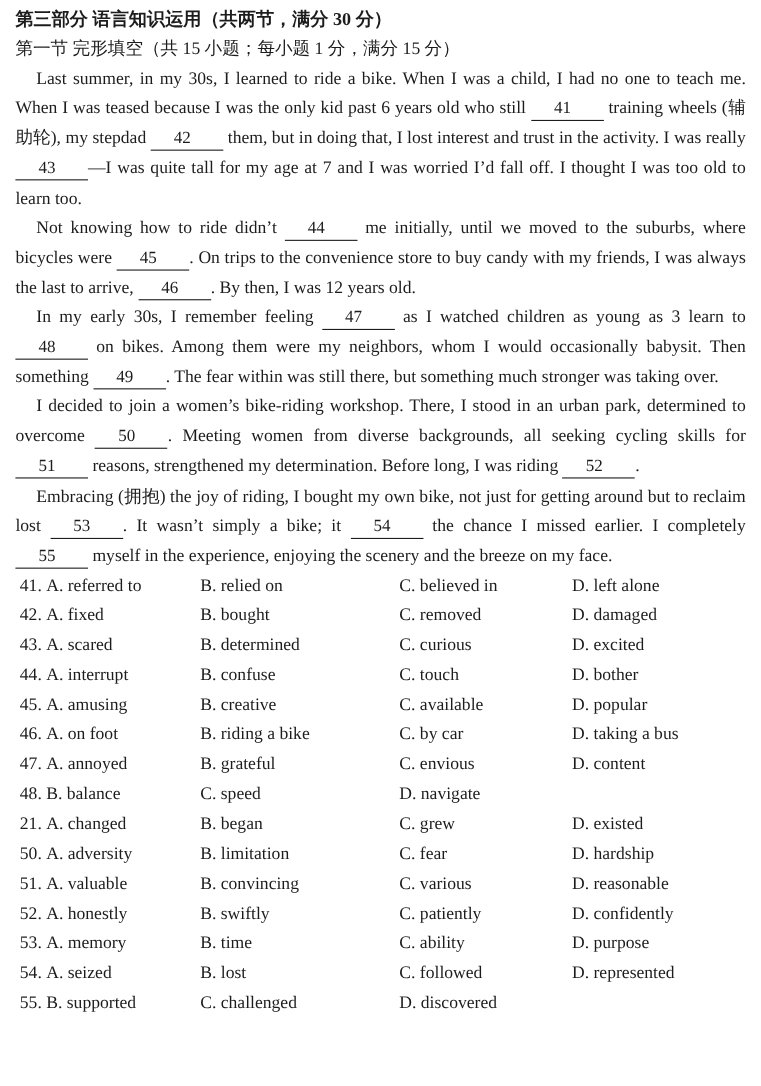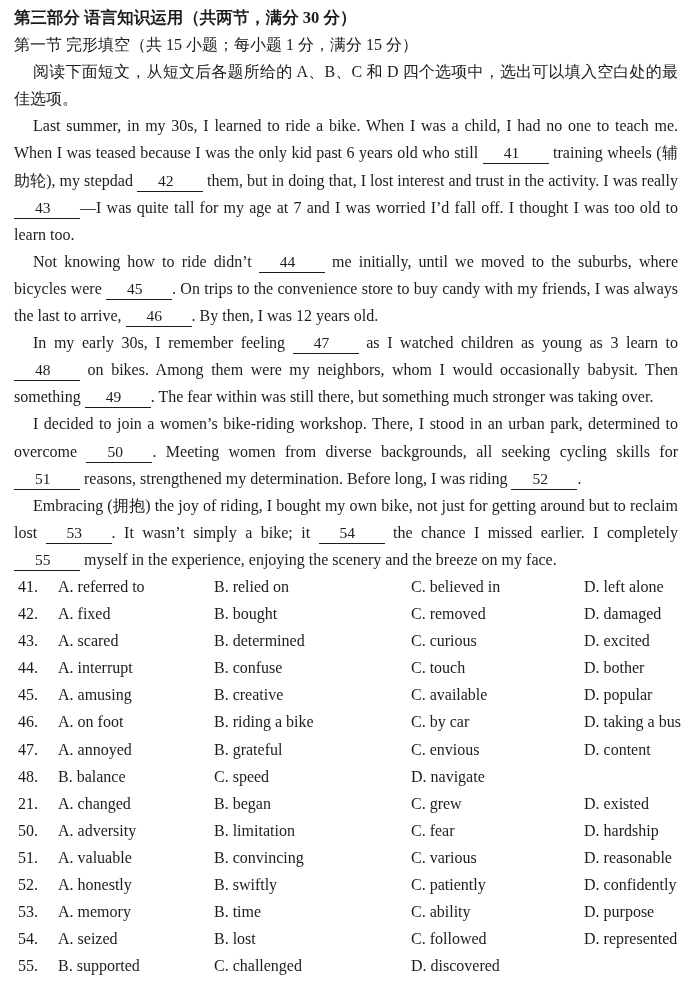--- a/index.html
+++ b/index.html
@@ -49,33 +49,31 @@
     font-size: 15.5px;
   }
   .options {
     padding-left: 4px;
   }
   .opt-row {
     display: grid;
     grid-template-columns: 24px 140px 181px 157px 1fr;
     line-height: 27.1px;
     white-space: nowrap;
-    gap: 16px;
   }
   .opt-num, .opt-cell {
     display: block;
   }
 </style>
 </head>
 <body>
 
 <div class="page">
   <div class="part-title">第三部分 语言知识运用（共两节，满分 30 分）</div>
   <div class="section-title">第一节 完形填空（共 15 小题；每小题 1 分，满分 15 分）</div>
-  <p class="instructions">阅读下面短文，从短文后各题所给的 A、B、C 和 D 四个选项中，选出可以填入空白处的最佳选项。</p>
 
   <div class="passage" id="passage">
       <p class="para">Last summer, in my 30s, I learned to ride a bike. When I was a child, I had no one to teach me. When I was teased because I was the only kid past 6 years old who still <span class="blank">41</span> training wheels (辅助轮), my stepdad <span class="blank">42</span> them, but in doing that, I lost interest and trust in the activity. I was really <span class="blank">43</span>—I was quite tall for my age at 7 and I was worried I’d fall off. I thought I was too old to learn too.</p>
       <p class="para">Not knowing how to ride didn’t <span class="blank">44</span> me initially, until we moved to the suburbs, where bicycles were <span class="blank">45</span>. On trips to the convenience store to buy candy with my friends, I was always the last to arrive, <span class="blank">46</span>. By then, I was 12 years old.</p>
       <p class="para">In my early 30s, I remember feeling <span class="blank">47</span> as I watched children as young as 3 learn to <span class="blank">48</span> on bikes. Among them were my neighbors, whom I would occasionally babysit. Then something <span class="blank">49</span>. The fear within was still there, but something much stronger was taking over.</p>
       <p class="para">I decided to join a women’s bike-riding workshop. There, I stood in an urban park, determined to overcome <span class="blank">50</span>. Meeting women from diverse backgrounds, all seeking cycling skills for <span class="blank">51</span> reasons, strengthened my determination. Before long, I was riding <span class="blank">52</span>.</p>
       <p class="para">Embracing (拥抱) the joy of riding, I bought my own bike, not just for getting around but to reclaim lost <span class="blank">53</span>. It wasn’t simply a bike; it <span class="blank">54</span> the chance I missed earlier. I completely <span class="blank">55</span> myself in the experience, enjoying the scenery and the breeze on my face.</p>
     </div>
 
   <div class="options" id="options">

